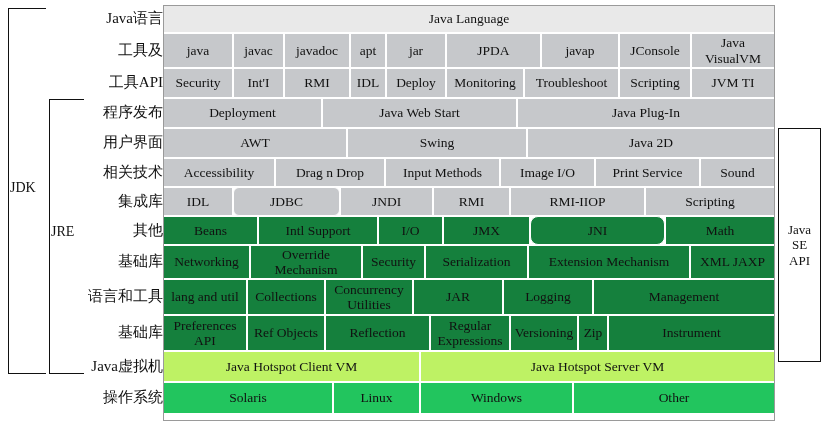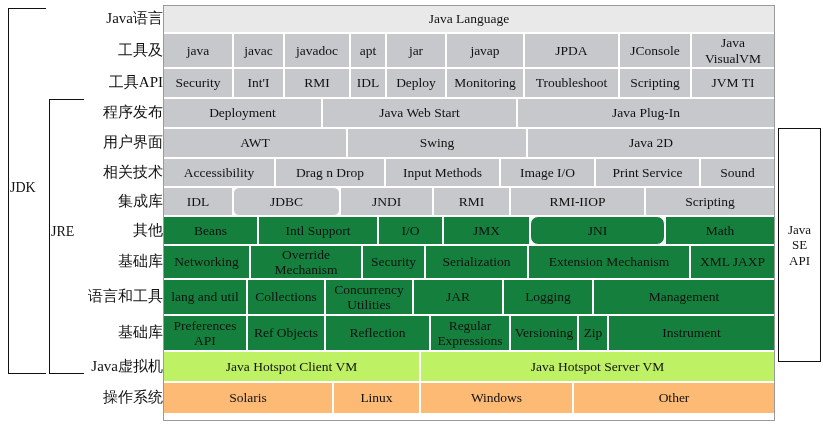--- a/index.html
+++ b/index.html
@@ -65,21 +65,21 @@
     text-align:center;
     font-size:13.5px;color:#111;
     line-height:1.12;
     overflow:hidden;
     padding:0 2px;
   }
   .row.tone-light .cell{background:#e9e9e9;}
   .row.tone-mid   .cell{background:#c6c8cb;}
   .row.tone-mid2  .cell{background:#15803d;}
   .row.tone-dark  .cell{background:#bef264;}
-  .row.tone-os    .cell{background:#fdba74;}
+  .row.tone-os    .cell{background:#22c55e;}
 
   .outer-frame{
     position:absolute;left:163px;top:5px;
     width:612px;height:416px;
     border:1px solid #9a9a9a;
     box-sizing:border-box;
     pointer-events:none;
   }
 </style>
 </head>
@@ -104,22 +104,22 @@
   <div class="grid" id="grid">
       <div class="row tone-light" style="height: 28px;">
         <div class="cell" style="width: 612px; flex: 0 0 612px;">Java Language</div>
       </div>
       <div class="row tone-mid" style="height: 35px;">
         <div class="cell" style="width: 70px; flex: 0 0 70px;">java</div>
         <div class="cell" style="width: 51px; flex: 0 0 51px;">javac</div>
         <div class="cell" style="width: 66px; flex: 0 0 66px;">javadoc</div>
         <div class="cell" style="width: 36px; flex: 0 0 36px;">apt</div>
         <div class="cell" style="width: 60px; flex: 0 0 60px;">jar</div>
+        <div class="cell" style="width: 95px; flex: 0 0 95px;">JPDA</div>
         <div class="cell" style="width: 78px; flex: 0 0 78px;">javap</div>
-        <div class="cell" style="width: 95px; flex: 0 0 95px;">JPDA</div>
         <div class="cell" style="width: 72px; flex: 0 0 72px;">JConsole</div>
         <div class="cell" style="width: 84px; flex: 0 0 84px;">Java VisualVM</div>
       </div>
       <div class="row tone-mid" style="height: 30px;">
         <div class="cell" style="width: 70px; flex: 0 0 70px;">Security</div>
         <div class="cell" style="width: 51px; flex: 0 0 51px;">Int'I</div>
         <div class="cell" style="width: 66px; flex: 0 0 66px;">RMI</div>
         <div class="cell" style="width: 36px; flex: 0 0 36px;">IDL</div>
         <div class="cell" style="width: 60px; flex: 0 0 60px;">Deploy</div>
         <div class="cell" style="width: 78px; flex: 0 0 78px;">Monitoring</div>

